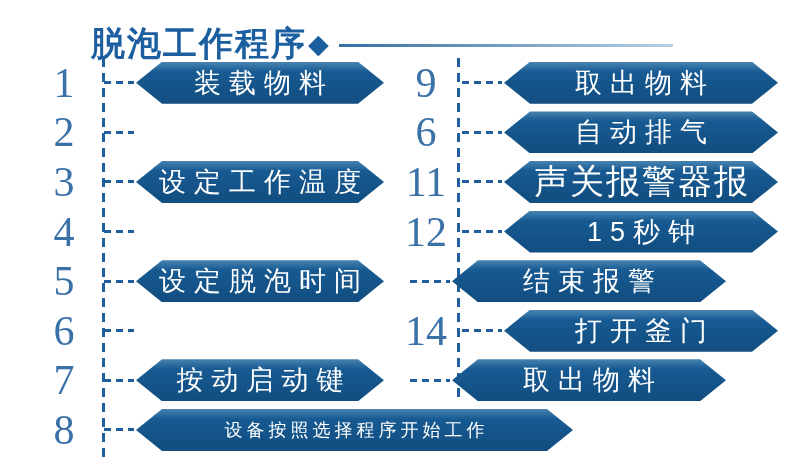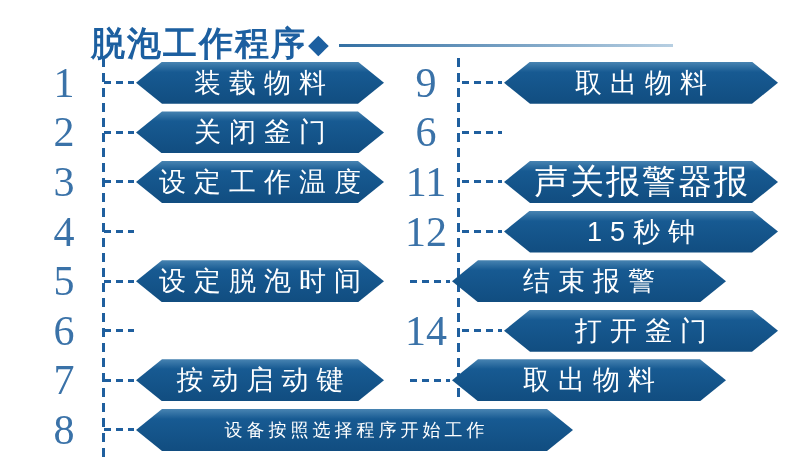--- a/index.html
+++ b/index.html
@@ -91,23 +91,20 @@
     <span class="num">1</span>
     <span class="dashes"></span>
     <div class="capsule">
       <span>装载物料</span>
     </div>
   </div>
 
   <div class="row">
     <span class="num">2</span>
     <span class="dashes"></span>
-    <div class="capsule">
-      <span>关闭釜门</span>
-    </div>
   </div>
 
   <div class="row">
     <span class="num">3</span>
     <span class="dashes"></span>
     <div class="capsule">
       <span>设定工作温度</span>
     </div>
   </div>
 
@@ -150,20 +147,23 @@
     <span class="num">9</span>
     <span class="dashes"></span>
     <div class="capsule">
       <span>取出物料</span>
     </div>
   </div>
 
   <div class="row">
     <span class="num">6</span>
     <span class="dashes"></span>
+    <div class="capsule">
+      <span>自动排气</span>
+    </div>
   </div>
 
   <div class="row">
     <span class="num">11</span>
     <span class="dashes"></span>
     <div class="capsule">
       <span>声关报警器报</span>
     </div>
   </div>
 

